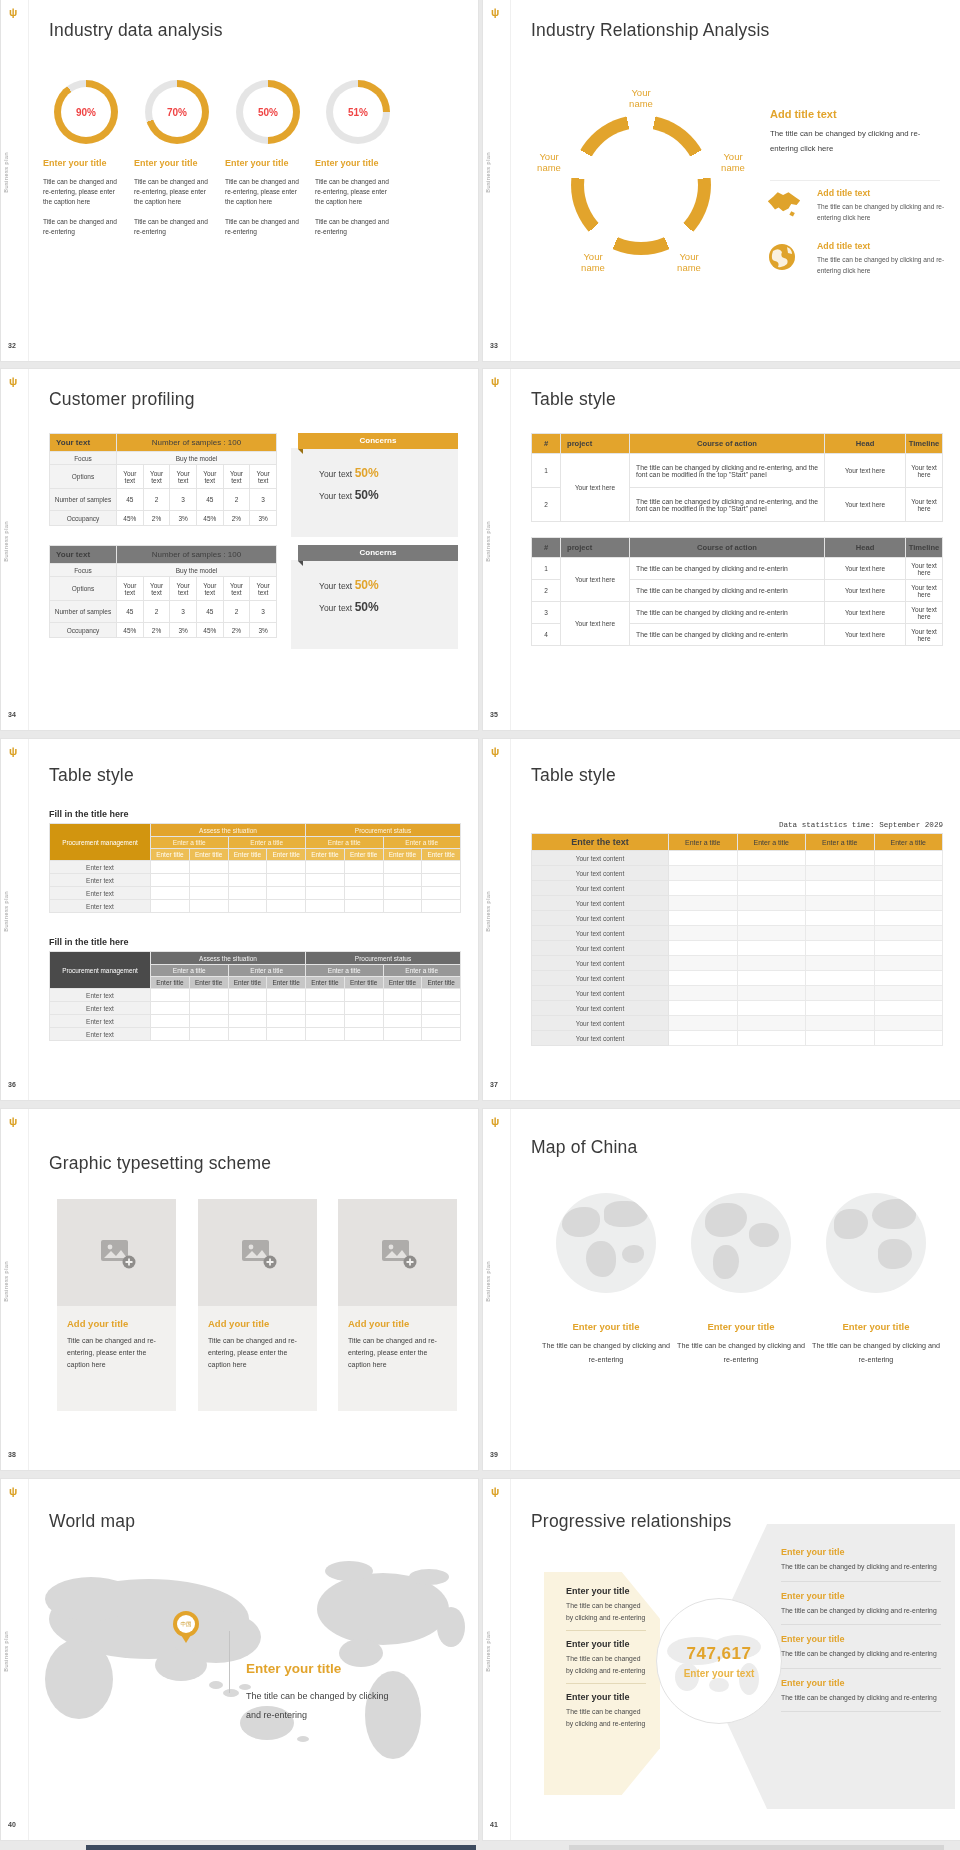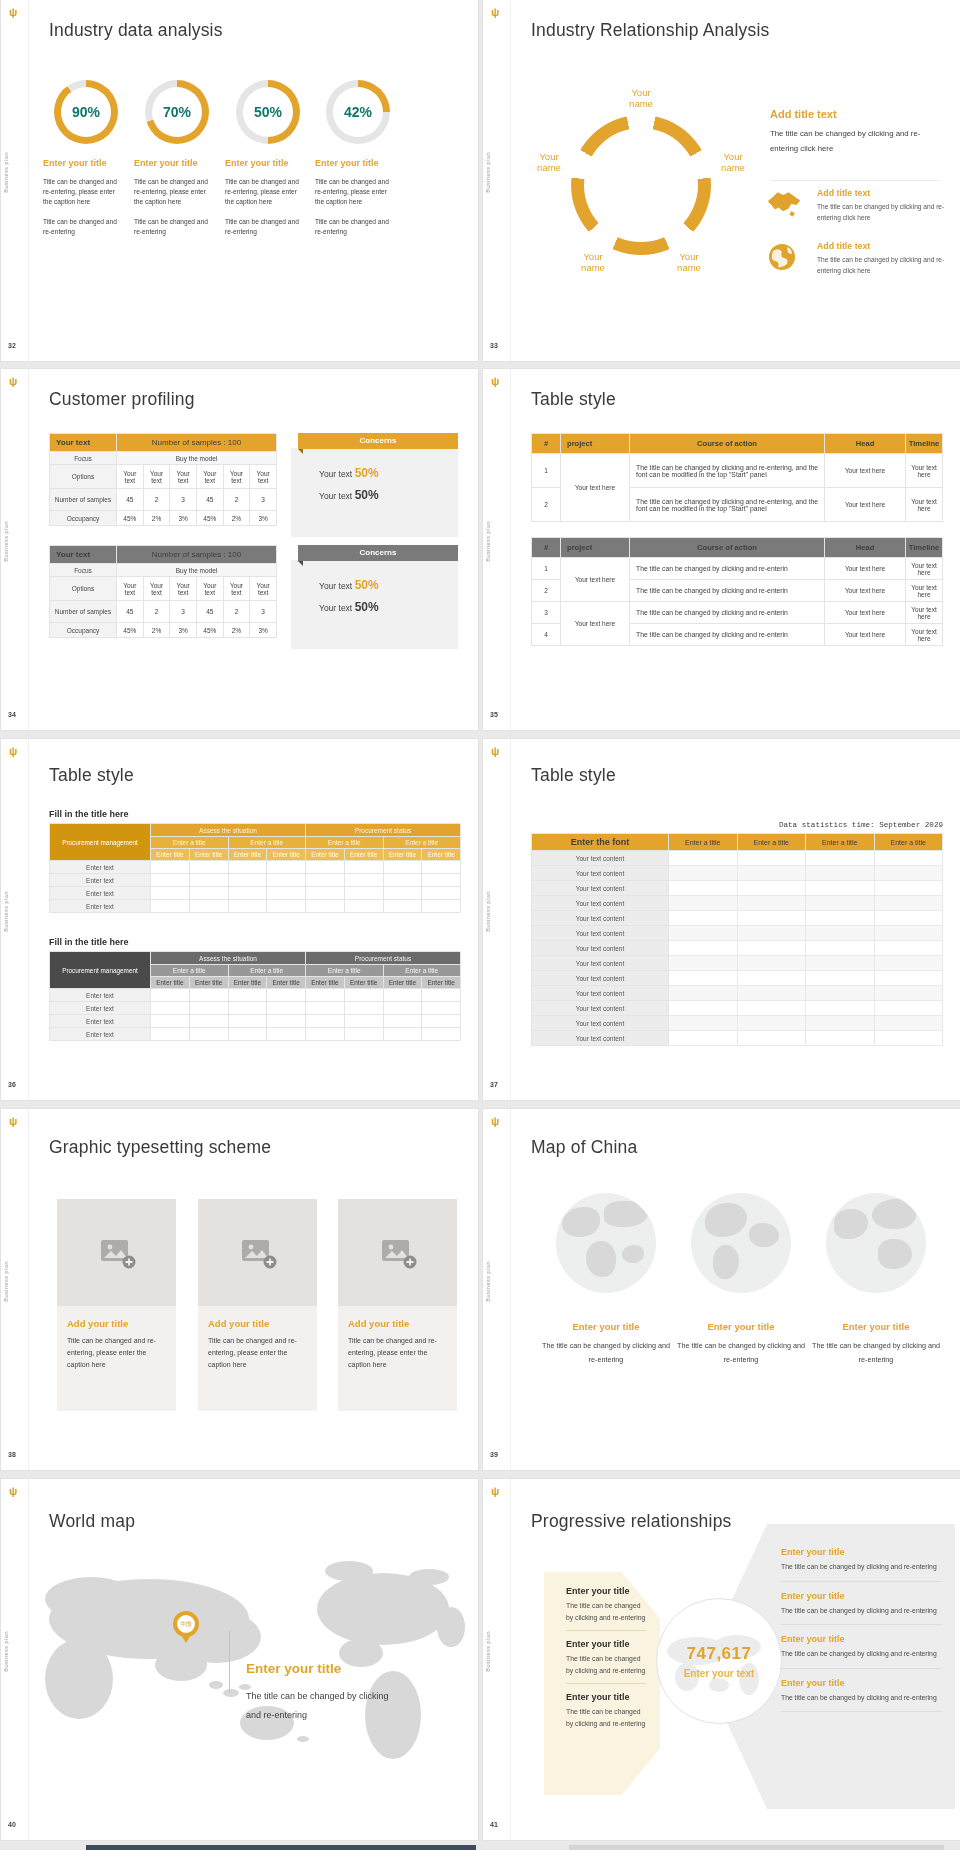--- a/index.html
+++ b/index.html
@@ -8,21 +8,21 @@
   .rail{position:absolute;left:0;top:0;bottom:0;width:27px;border-right:1px solid #f0f0f0;}
   .logo{position:absolute;left:8px;top:7px;font-size:11px;font-weight:bold;color:#DBA125;line-height:1;}
   .vtext{position:absolute;left:2px;top:42%;width:22px;writing-mode:vertical-rl;transform:rotate(180deg);font-size:5.5px;color:#9a9a9a;letter-spacing:.5px;}
   .pnum{position:absolute;left:7px;bottom:12px;font-size:7px;font-weight:bold;color:#474747;}
   .stitle{position:absolute;left:48px;top:20px;font-size:17.5px;color:#3a3a3a;letter-spacing:.2px;}
   .abs{position:absolute;}
   .gold{color:#E2A42C;}
   
   .s32col{position:absolute;width:86px;top:80px;}
   .donut{position:relative;width:64px;height:64px;border-radius:50%;margin:0 auto;}
-  .donut .hole{position:absolute;inset:7px;background:#fff;border-radius:50%;display:flex;align-items:center;justify-content:center;font-size:14px;font-weight:bold;color:#0f766e;}
+  .donut .hole{position:absolute;inset:7px;background:#fff;border-radius:50%;display:flex;align-items:center;justify-content:center;font-size:10px;font-weight:bold;color:#ef4444;}
   .s32t{margin-top:14px;font-size:9px;font-weight:bold;color:#E2A42C;}
   .s32c{margin-top:9px;font-size:6.6px;color:#3f3f3f;line-height:1.55;width:80px;}
   
   .ring{position:absolute;width:140px;height:140px;border-radius:50%;
     background:conic-gradient(from 12deg,#E2A42C 0 48deg,transparent 48deg 72deg,#E2A42C 72deg 120deg,transparent 120deg 144deg,#E2A42C 144deg 192deg,transparent 192deg 216deg,#E2A42C 216deg 264deg,transparent 264deg 288deg,#E2A42C 288deg 336deg,transparent 336deg 360deg);}
   .ring .in{position:absolute;inset:13px;background:#fff;border-radius:50%;}
   .ring .blob{position:absolute;inset:18px;background:#ececec;border-radius:50%;display:flex;flex-direction:column;align-items:center;justify-content:center;font-size:12.5px;color:#3b3b3b;line-height:1.3;}
   .node{position:absolute;width:44px;text-align:center;font-size:9.5px;font-weight:normal;color:#E2A42C;line-height:1.15;}
   .s33h{font-size:11px;font-weight:bold;color:#E2A42C;}
   .s33b{font-size:7.8px;color:#3d3d3d;line-height:1.95;}
@@ -136,21 +136,21 @@
     <div class="s32col" style="left:224px;">
       <div class="donut" style="background: conic-gradient(rgb(226, 164, 44) 0deg, rgb(226, 164, 44) 50%, rgb(229, 229, 229) 50%, rgb(229, 229, 229) 100%);">
           <div class="hole">50%</div>
         </div>
       <div class="s32t">Enter your title</div>
       <div class="s32c">Title can be changed and re-entering, please enter the caption here</div>
       <div class="s32c">Title can be changed and re-entering</div>
     </div>
     <div class="s32col" style="left:314px;">
       <div class="donut" style="background: conic-gradient(rgb(226, 164, 44) 0deg, rgb(226, 164, 44) 25%, rgb(229, 229, 229) 25%, rgb(229, 229, 229) 100%);">
-          <div class="hole">42%</div>
+          <div class="hole">51%</div>
         </div>
       <div class="s32t">Enter your title</div>
       <div class="s32c">Title can be changed and re-entering, please enter the caption here</div>
       <div class="s32c">Title can be changed and re-entering</div>
     </div>
   </div>
 
   <div class="tile" style="left:483px;top:0;">
     <div class="rail">
       <div class="logo">ψ</div>
@@ -519,21 +519,21 @@
     <div class="rail">
       <div class="logo">ψ</div>
       <div class="vtext">Business plan</div>
       <div class="pnum">37</div>
     </div>
     <div class="stitle" style="top:26px;">Table style</div>
     <div class="s37cap">Data statistics time: September 2029</div>
     <table class="tbl t37" style="left:48px;top:94px;">
       <tbody>
           <tr style="height:17px;">
-            <td class="hdrgold fh" style="width:132px;">Enter the font</td>
+            <td class="hdrgold fh" style="width:132px;">Enter the text</td>
             <td class="hdrgold oh">Enter a title</td>
             <td class="hdrgold oh">Enter a title</td>
             <td class="hdrgold oh">Enter a title</td>
             <td class="hdrgold oh">Enter a title</td>
           </tr>
       <tr style="height:15px;">
             <td class="lab">Your text content</td>
             <td class="cell"></td>
             <td class="cell"></td>
             <td class="cell"></td>
@@ -626,21 +626,21 @@
     </tbody>
       </table>
   </div>
 
   <div class="tile" style="left:1px;top:1109px;">
     <div class="rail">
       <div class="logo">ψ</div>
       <div class="vtext">Business plan</div>
       <div class="pnum">38</div>
     </div>
-    <div class="stitle" style="top:28px;">Graphic typesetting scheme</div>
+    <div class="stitle" style="top:44px;">Graphic typesetting scheme</div>
     <div class="card" style="left:56px;">
       <div class="img">
         <svg width="38" height="32" viewBox="0 0 38 32">
             <rect x="3" y="3" width="27" height="21" rx="2" fill="#aeacaa"></rect>
             <circle cx="12" cy="10" r="2.4" fill="#e4e2e0"></circle>
             <path d="M6 21 l7 -7 5 5 5 -6 6 8 z" fill="#e4e2e0"></path>
             <circle cx="31" cy="25" r="6.5" fill="#8f8d8b"></circle>
             <path d="M31 21.5 v7 M27.5 25 h7" stroke="#f2f1ef" stroke-width="1.8"></path>
           </svg>
       </div>

